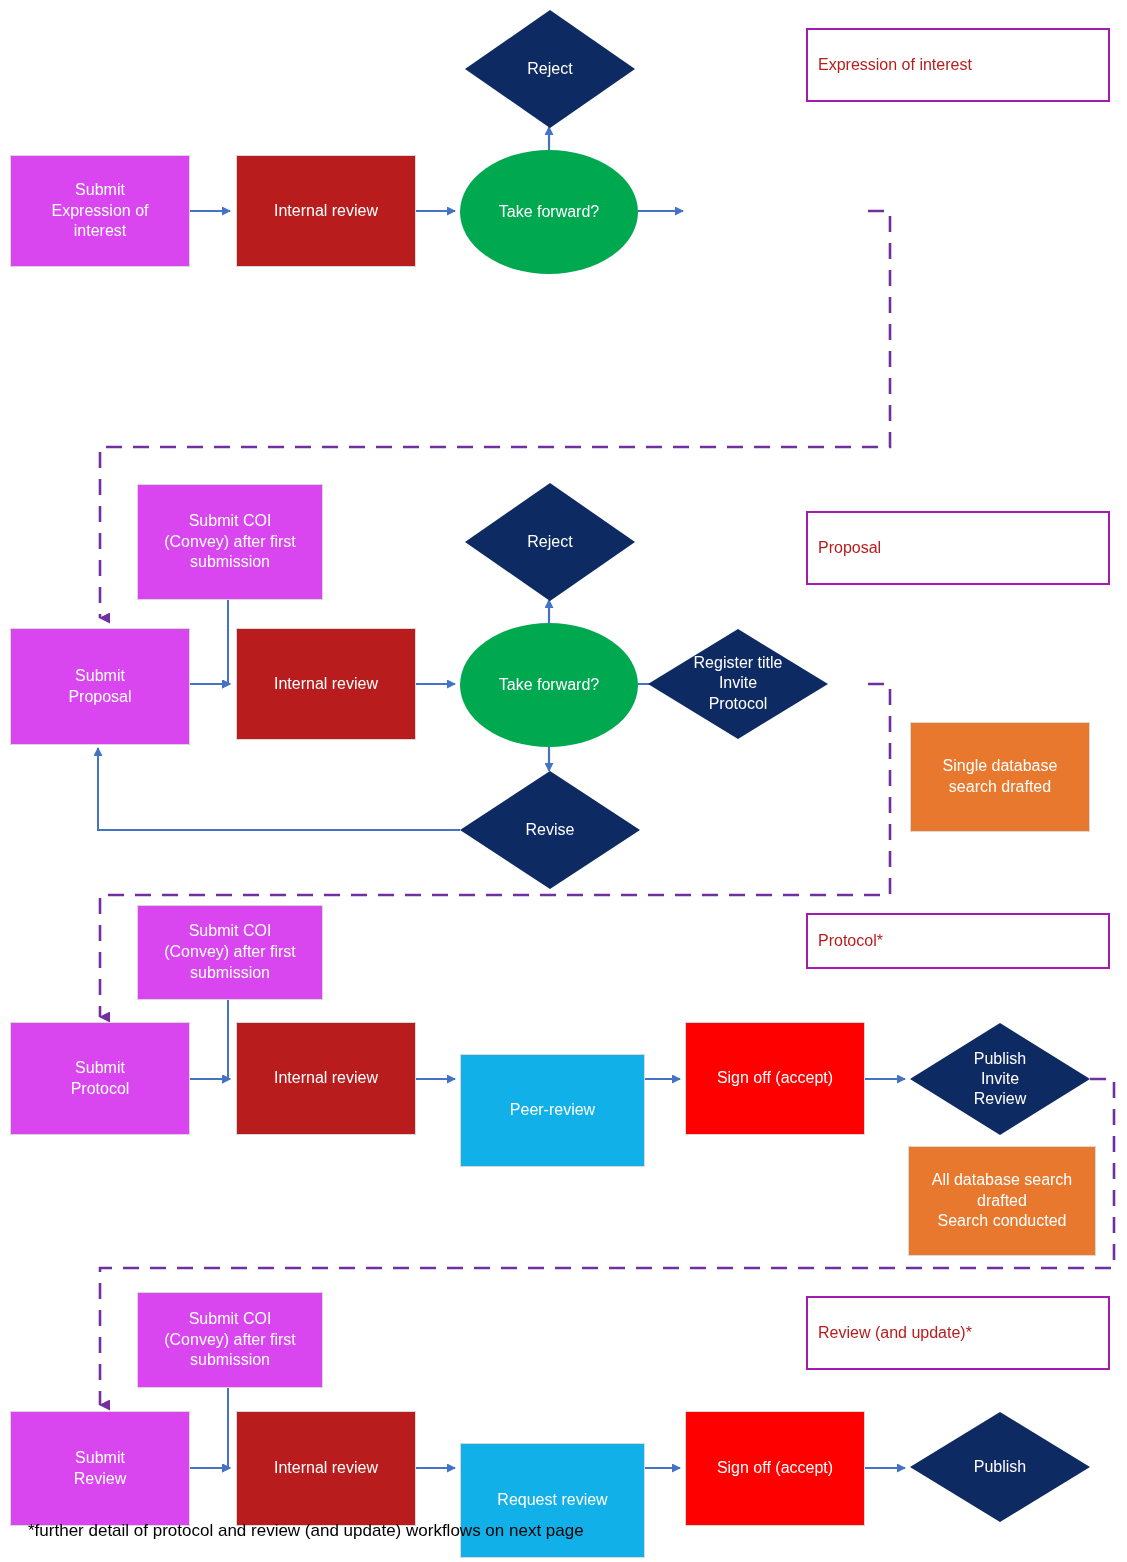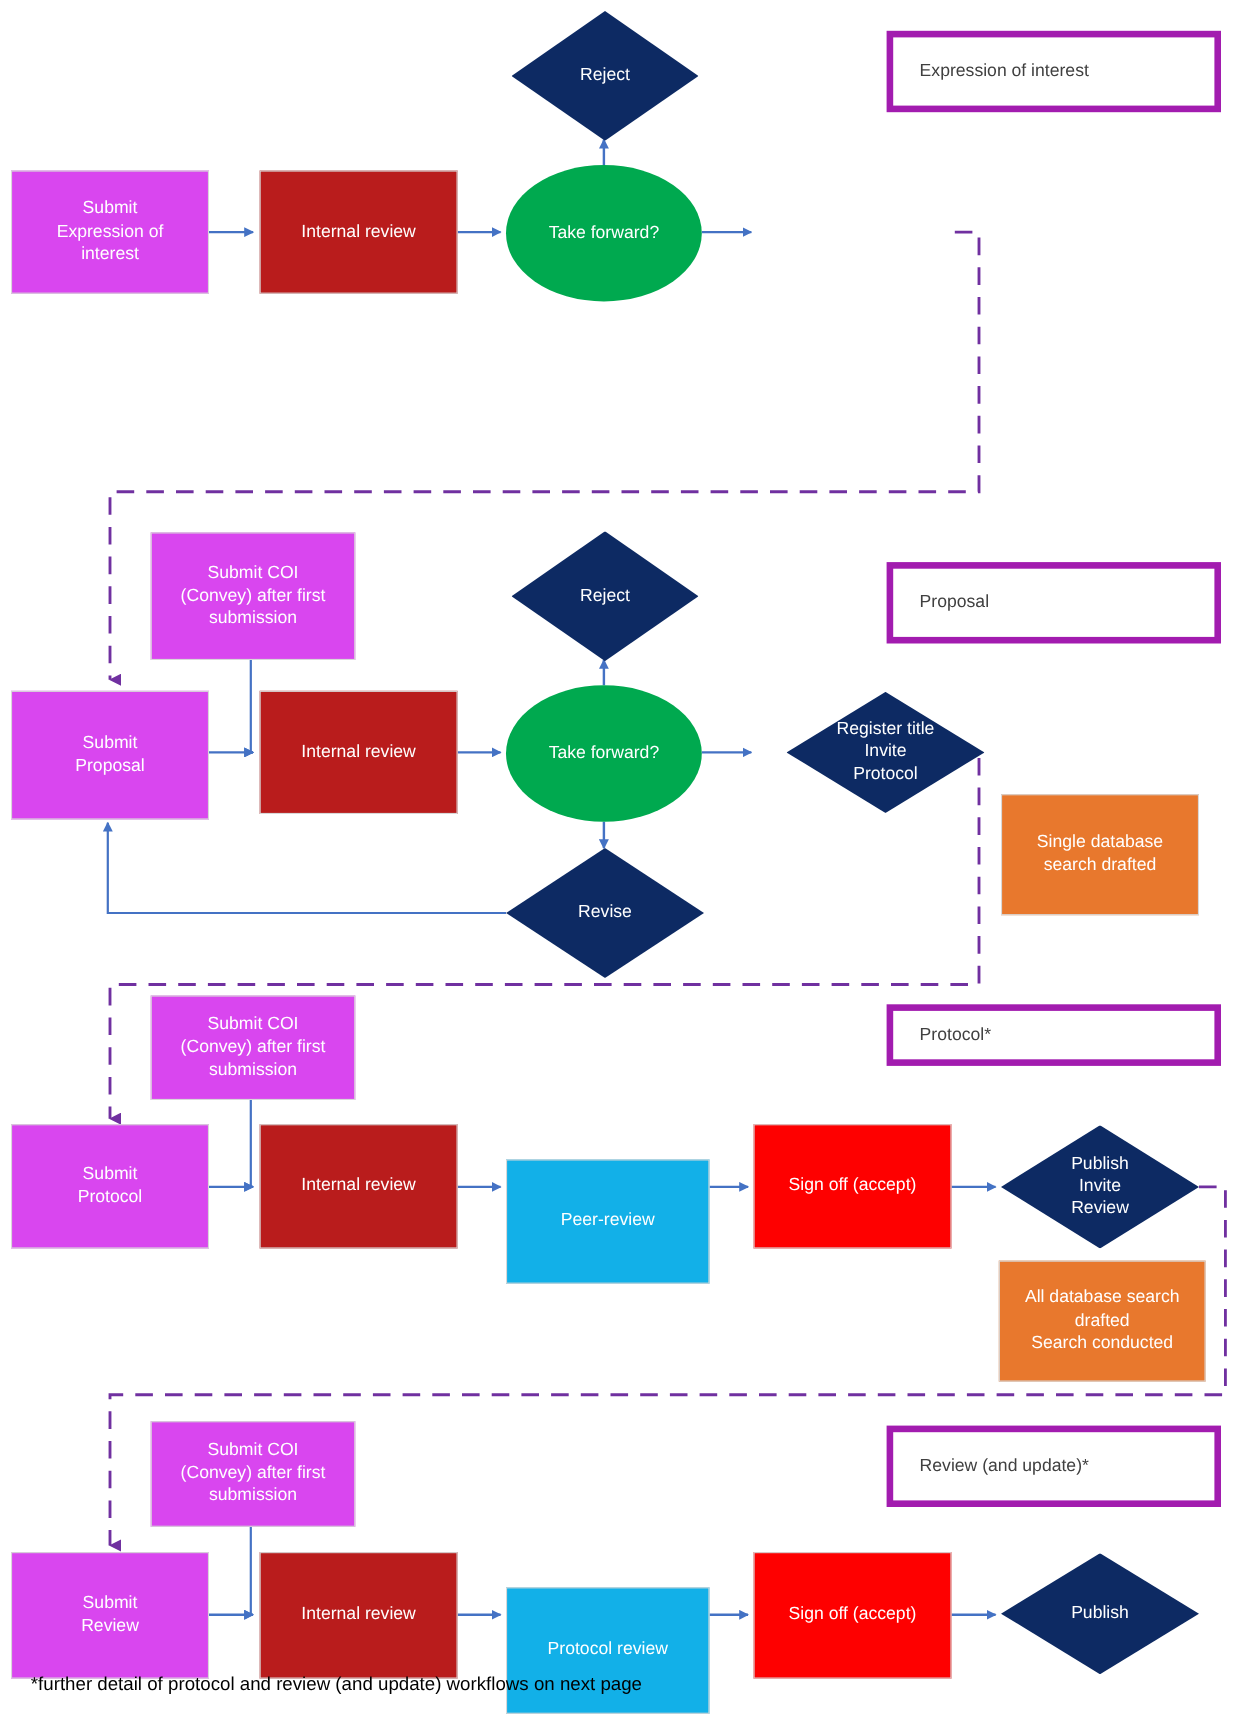--- a/index.html
+++ b/index.html
@@ -58,26 +58,26 @@
     position: relative;
     z-index: 2;
     width: 100%;
     color: #ffffff;
     text-align: center;
     white-space: pre-line;
   }
   .legend {
     position: absolute;
     background: #ffffff;
-    border: 6px solid #a21caf;
+    border: 2px solid #a21caf;
     box-sizing: border-box;
     display: flex;
     align-items: center;
-    color: #404040;
-    padding-left: 24px;
+    color: #b91c1c;
+    padding-left: 10px;
   }
   .footnote {
     position: absolute;
     color: #000000;
     white-space: nowrap;
   }
 </style>
 </head>
 <body>
 
@@ -155,21 +155,21 @@
   <div class="node navy-diamond" style="left:465px; top:483px; width:170px; height:118px;">
     <span class="dshape"></span>
     <span class="dlabel" style="font-size:16px;">Reject</span>
   </div>
 
   <div class="node navy-diamond" style="left:460px; top:771px; width:180px; height:118px;">
     <span class="dshape"></span>
     <span class="dlabel" style="font-size:16px;">Revise</span>
   </div>
 
-  <div class="node navy-diamond" style="left:715px; top:629px; width:180px; height:110px;">
+  <div class="node navy-diamond" style="left:648px; top:629px; width:180px; height:110px;">
     <span class="dshape"></span>
     <span class="dlabel" style="font-size:16px; line-height:1.28; margin-top:-1px;">Register title
 Invite
 Protocol</span>
   </div>
 
   <div class="node rect orange" style="left:910px; top:722px; width:180px; height:110px; font-size:16px;">Single database
 search drafted</div>
 
   <div class="legend" style="left:806px; top:511px; width:304px; height:74px; font-size:16px;">Proposal</div>
@@ -202,21 +202,21 @@
 
   <div class="node rect yellow" style="left:137px; top:1292px; width:186px; height:96px; font-size:16px;">Submit COI
 (Convey) after first
 submission</div>
 
   <div class="node rect yellow" style="left:10px; top:1411px; width:180px; height:115px; font-size:16px;">Submit
 Review</div>
 
   <div class="node rect purple" style="left:236px; top:1411px; width:180px; height:115px; font-size:16px;">Internal review</div>
 
-  <div class="node rect cyan" style="left:460px; top:1411px; width:185px; height:115px; font-size:16px;">Protocol review</div>
+  <div class="node rect cyan" style="left:460px; top:1411px; width:185px; height:115px; font-size:16px;">Request review</div>
 
   <div class="node rect red" style="left:685px; top:1411px; width:180px; height:115px; font-size:16px;">Sign off (accept)</div>
 
   <div class="node navy-diamond" style="left:910px; top:1412px; width:180px; height:110px;">
     <span class="dshape"></span>
     <span class="dlabel" style="font-size:16px;">Publish</span>
   </div>
 
   <div class="legend" style="left:806px; top:1296px; width:304px; height:74px; font-size:16px;">Review (and update)*</div>
 

